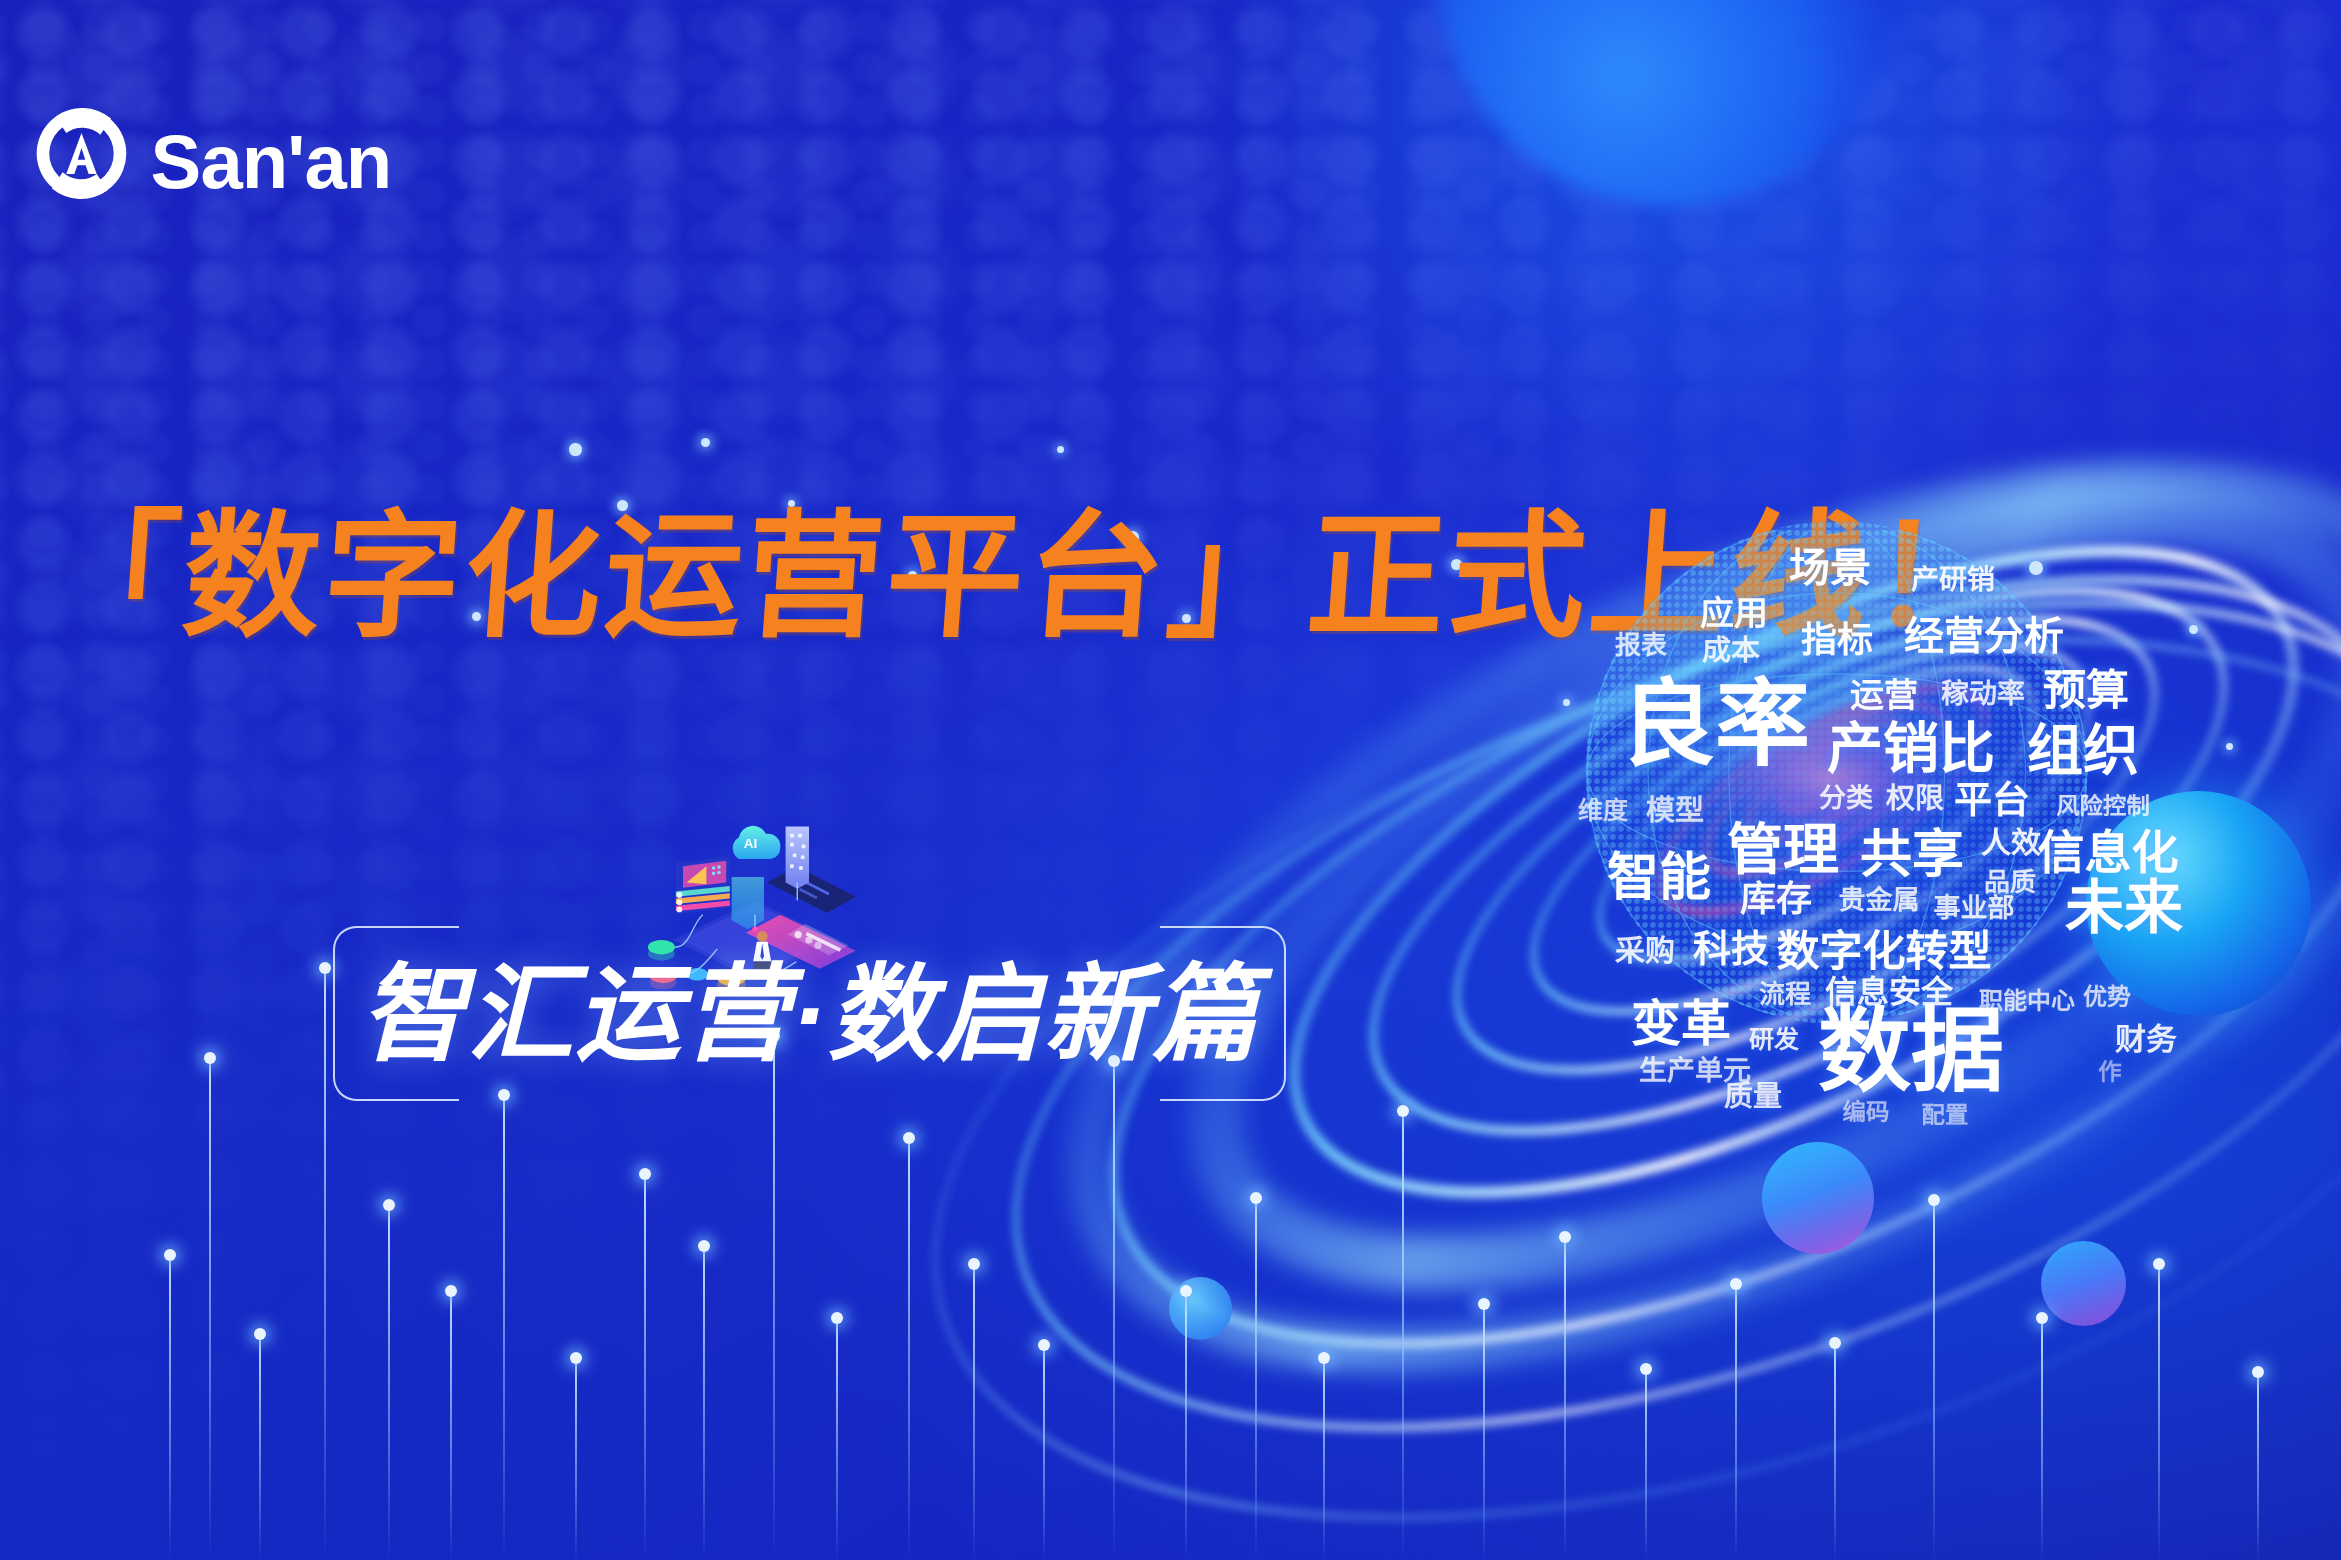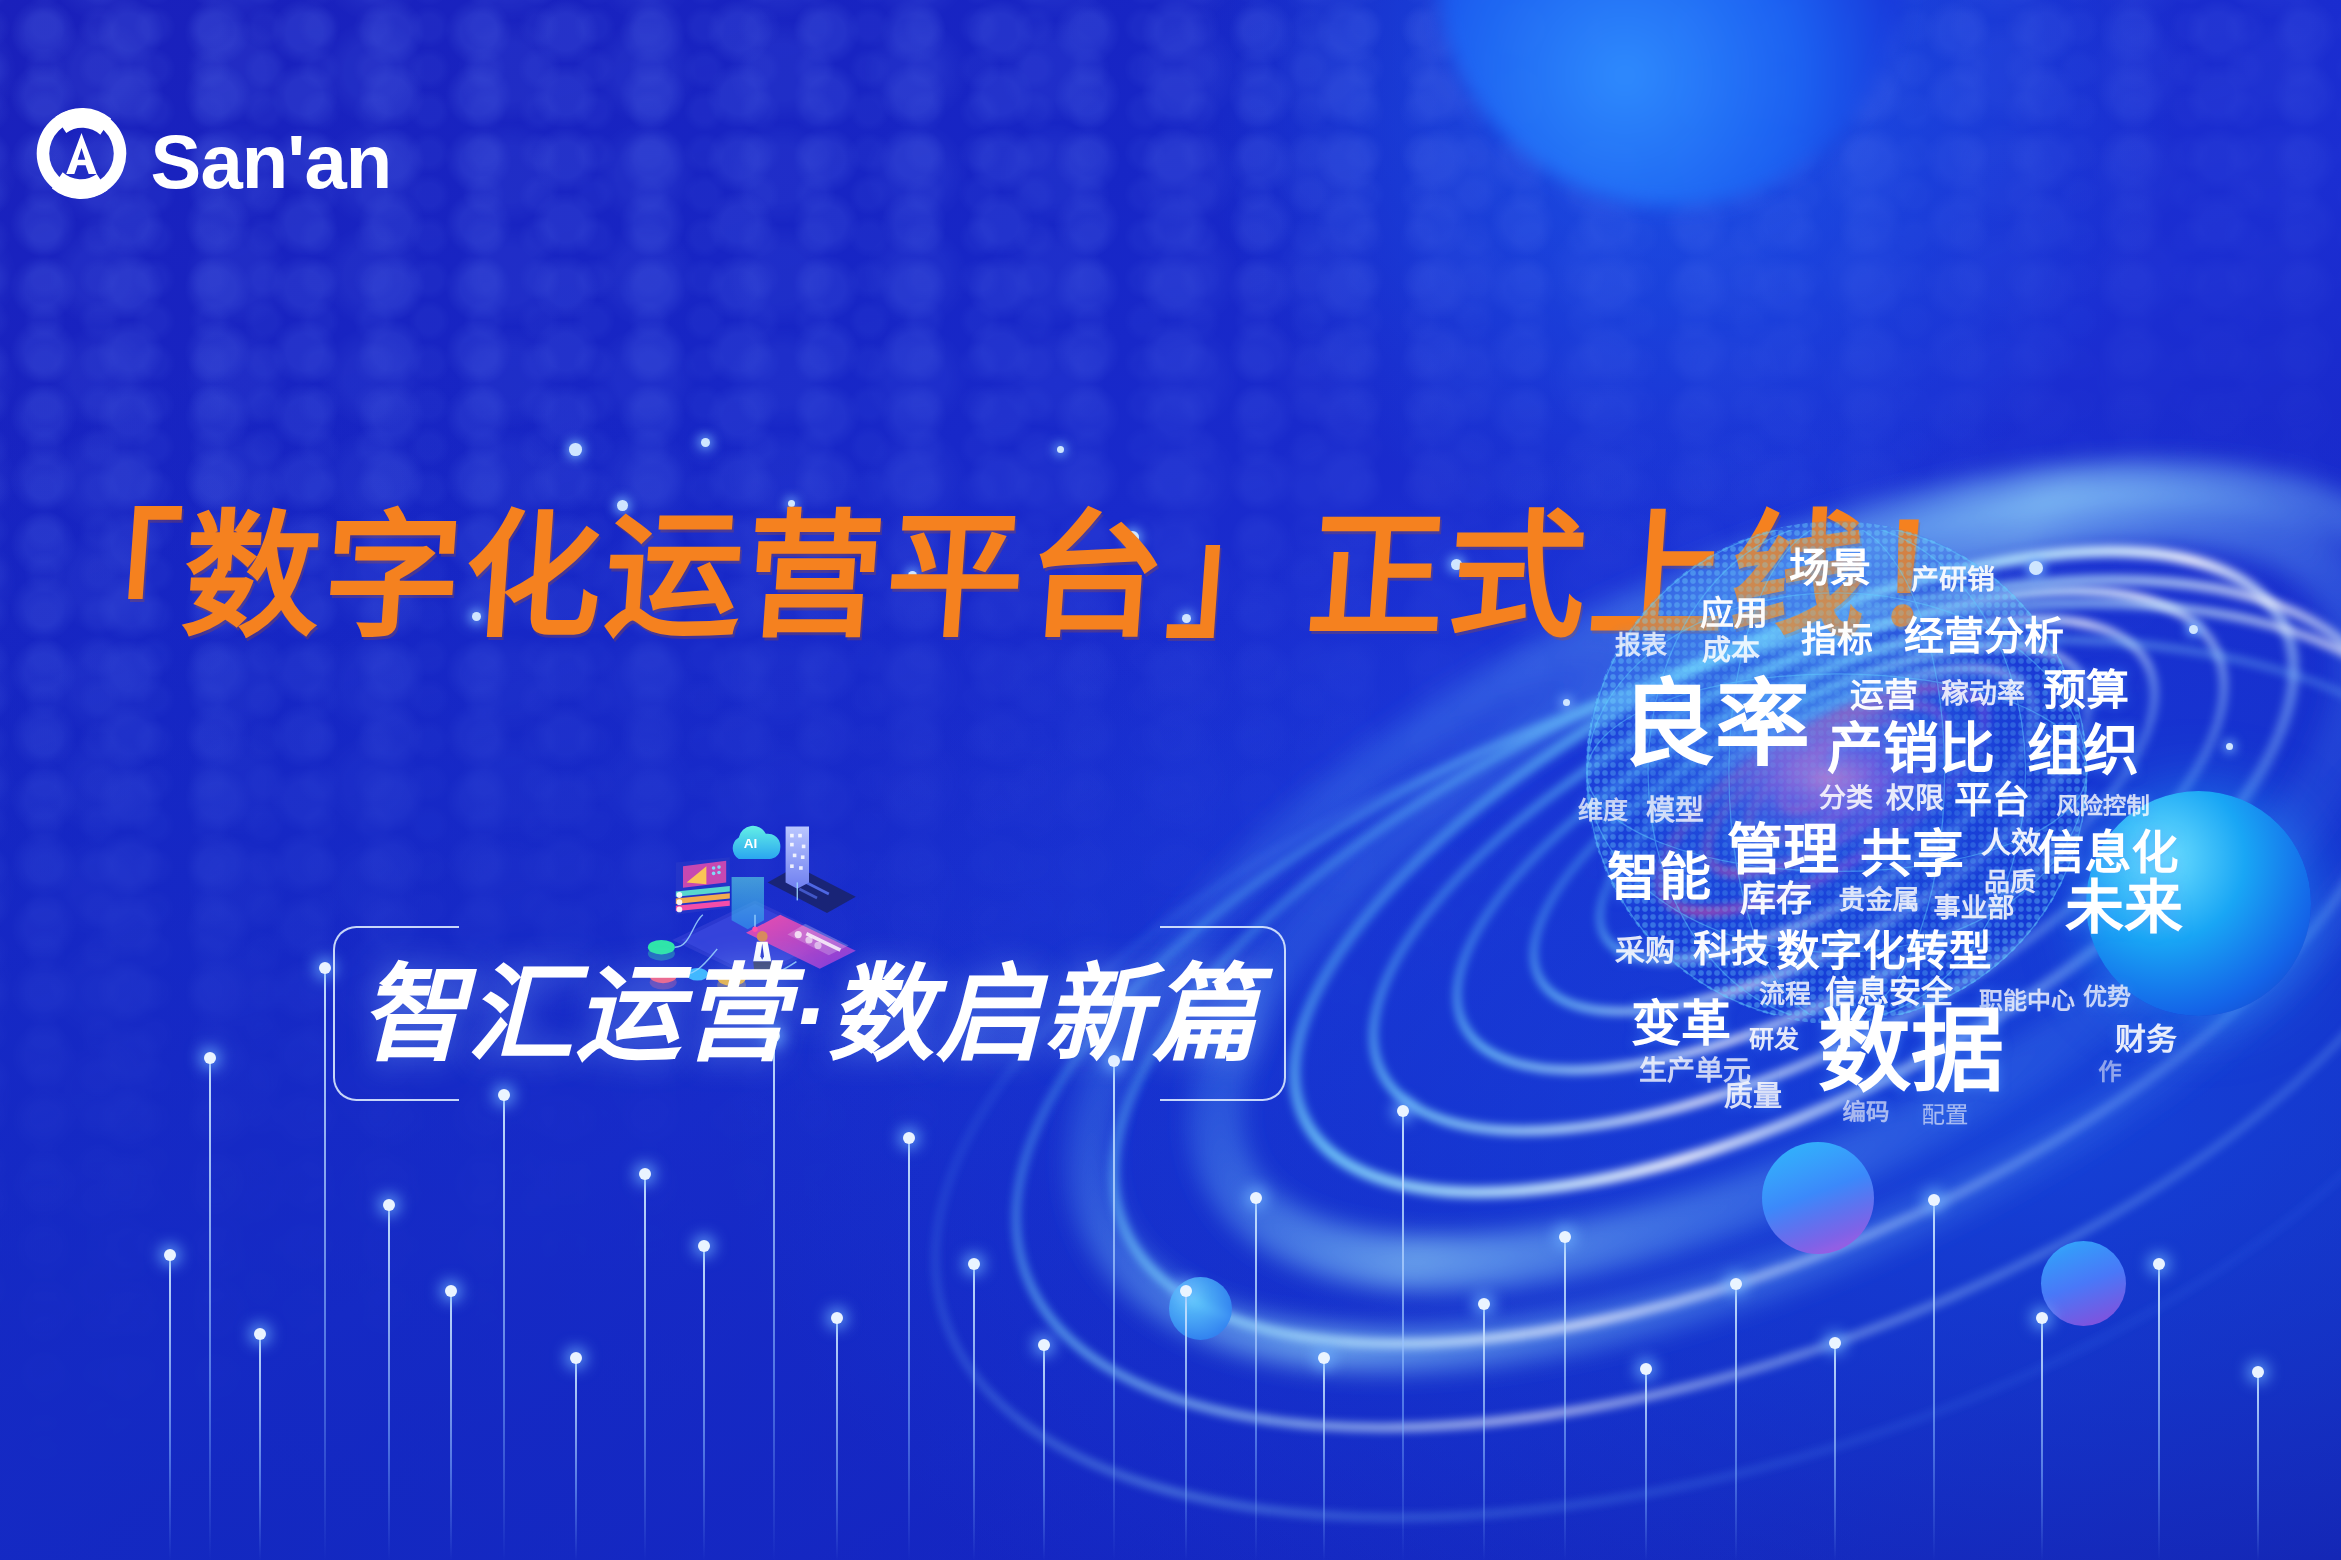--- a/index.html
+++ b/index.html
@@ -424,19 +424,19 @@
         <span style="left: 329px; top: 462px; font-size: 32px; font-weight: 700; opacity: 0.94;">信息安全</span>
         <span style="left: 467px; top: 471px; font-size: 24px; font-weight: 600; opacity: 0.78;">职能中心</span>
         <span style="left: 547px; top: 467px; font-size: 24px; font-weight: 600; opacity: 0.76;">优势</span>
         <span style="left: 121px; top: 494px; font-size: 50px; font-weight: 800; opacity: 1;">变革</span>
         <span style="left: 214px; top: 509px; font-size: 25px; font-weight: 600; opacity: 0.88;">研发</span>
         <span style="left: 351px; top: 521px; font-size: 93px; font-weight: 800; opacity: 1;">数据</span>
         <span style="left: 586px; top: 509px; font-size: 31px; font-weight: 700; opacity: 0.9;">财务</span>
         <span style="left: 135px; top: 541px; font-size: 28px; font-weight: 600; opacity: 0.78;">生产单元</span>
         <span style="left: 193px; top: 566px; font-size: 29px; font-weight: 700; opacity: 0.84;">质量</span>
         <span style="left: 306px; top: 583px; font-size: 23.4px; font-weight: 600; opacity: 0.62;">编码</span>
-        <span style="left: 385px; top: 586px; font-size: 23.4px; font-weight: 400; opacity: 0.6;">配置</span>
+        <span style="left: 385px; top: 586px; font-size: 23.4px; font-weight: 700; opacity: 0.6;">配置</span>
         <span style="left: 550px; top: 543px; font-size: 23.4px; font-weight: 600; opacity: 0.52;">作</span>
       </div>
   </div>
 
 </div>
 
 
 </body></html>

